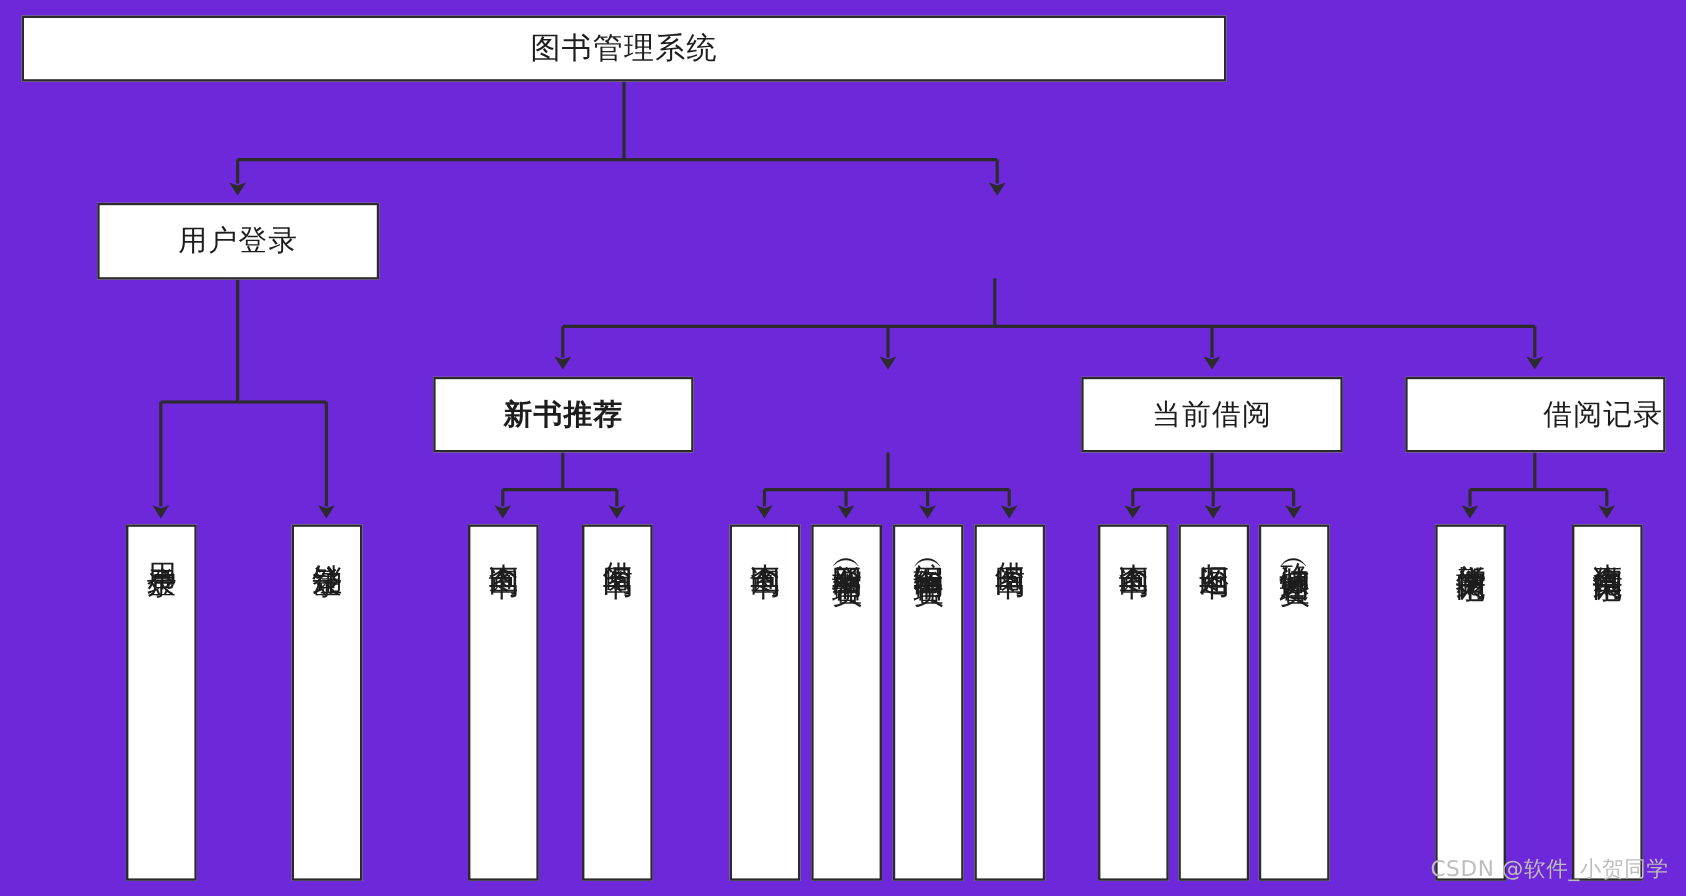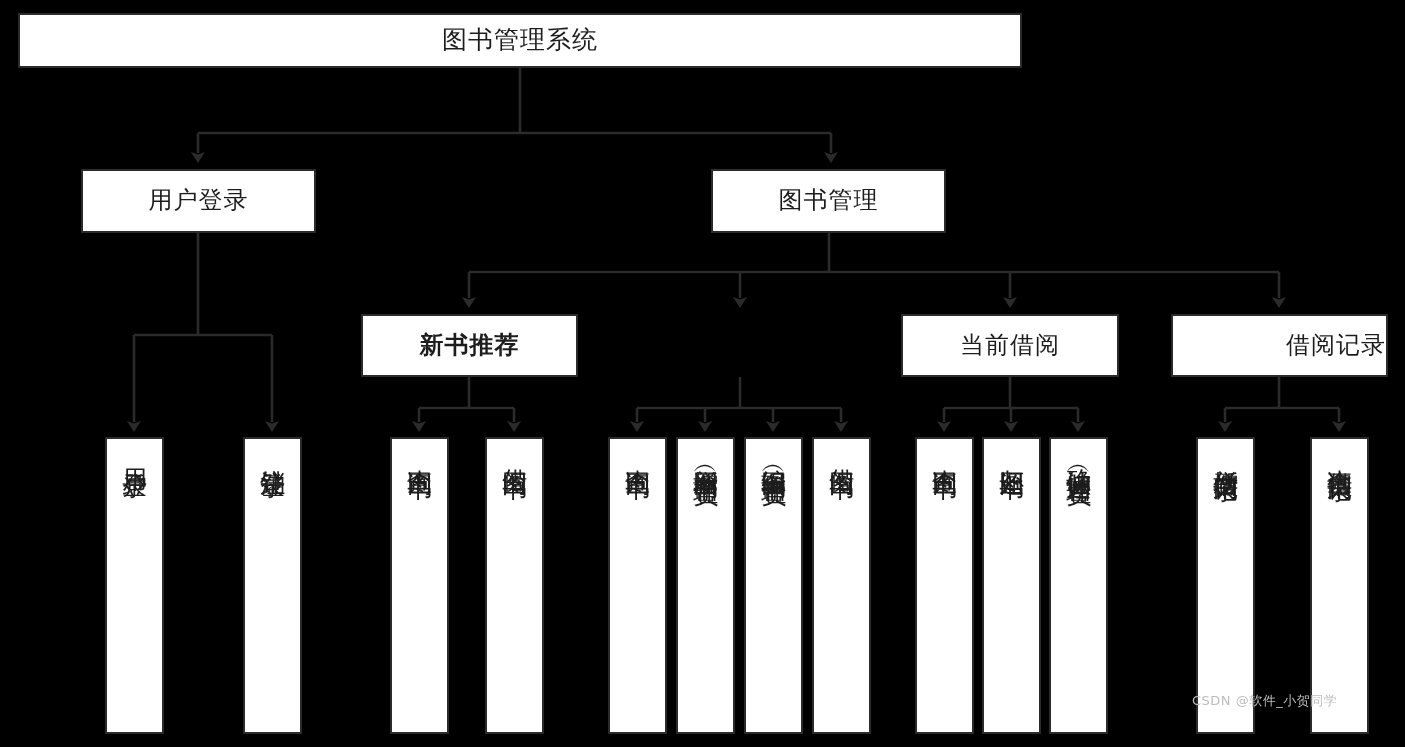--- a/index.html
+++ b/index.html
@@ -1,21 +1,21 @@
 <!DOCTYPE html>
 <html><head>
 <meta charset="utf-8">
 <title>图书管理系统 功能结构图</title>
 <style>
   html,body{margin:0;padding:0;background:#ffffff;}
   body{
     width:1405px;height:747px;overflow:hidden;
     font-family:"DejaVu Sans","Liberation Sans",sans-serif;
   }
-  #canvas{position:relative;width:1405px;height:747px;background:#000000;}
+  #canvas{position:relative;width:1405px;height:747px;background:#6d28d9;}
   #wires{position:absolute;left:0;top:0;width:1405px;height:747px;}
   .node{
     position:absolute;
     background:#ffffff;
     border:2.5px solid #2b2b2b;
     box-sizing:border-box;
     display:flex;align-items:center;justify-content:center;
     color:#1d1d1d;
   }
   .node .lbl{
@@ -36,22 +36,22 @@
   .node.v .lbl{
     writing-mode:vertical-rl;
     text-orientation:upright;
     font-size:25px;
     line-height:1.02;
     letter-spacing:2px;
     margin:0 auto;
   }
   #watermark{
     position:absolute;
-    left:1192px;top:692px;
-    font-size:13px;
+    left:1192px;top:712px;
+    font-size:18px;
     color:#bdbdbd;
     white-space:nowrap;
     pointer-events:none;
     letter-spacing:0.5px;
   }
 </style>
 </head>
 <body>
 
 <div id="canvas">
@@ -107,23 +107,20 @@
     </g>
   </svg>
 
   <div class="node h root" style="left:18px;top:13px;width:1004px;height:55px;">
     <span class="lbl">图书管理系统</span>
   </div>
 
   <div class="node h" style="left:81px;top:169px;width:235px;height:64px;">
     <span class="lbl">用户登录</span>
   </div>
-  <div class="node h" style="left:711px;top:169px;width:235px;height:64px;">
-    <span class="lbl">图书管理</span>
-  </div>
 
   <div class="node h" style="left:361px;top:314px;width:217px;height:63px;font-weight:bold;">
     <span class="lbl">新书推荐</span>
   </div>
   <div class="node h" style="left:901px;top:314px;width:218px;height:63px;">
     <span class="lbl">当前借阅</span>
   </div>
   <div class="node h" style="left:1171px;top:314px;width:217px;height:63px;justify-content:flex-end;">
     <span class="lbl">借阅记录</span>
   </div>

